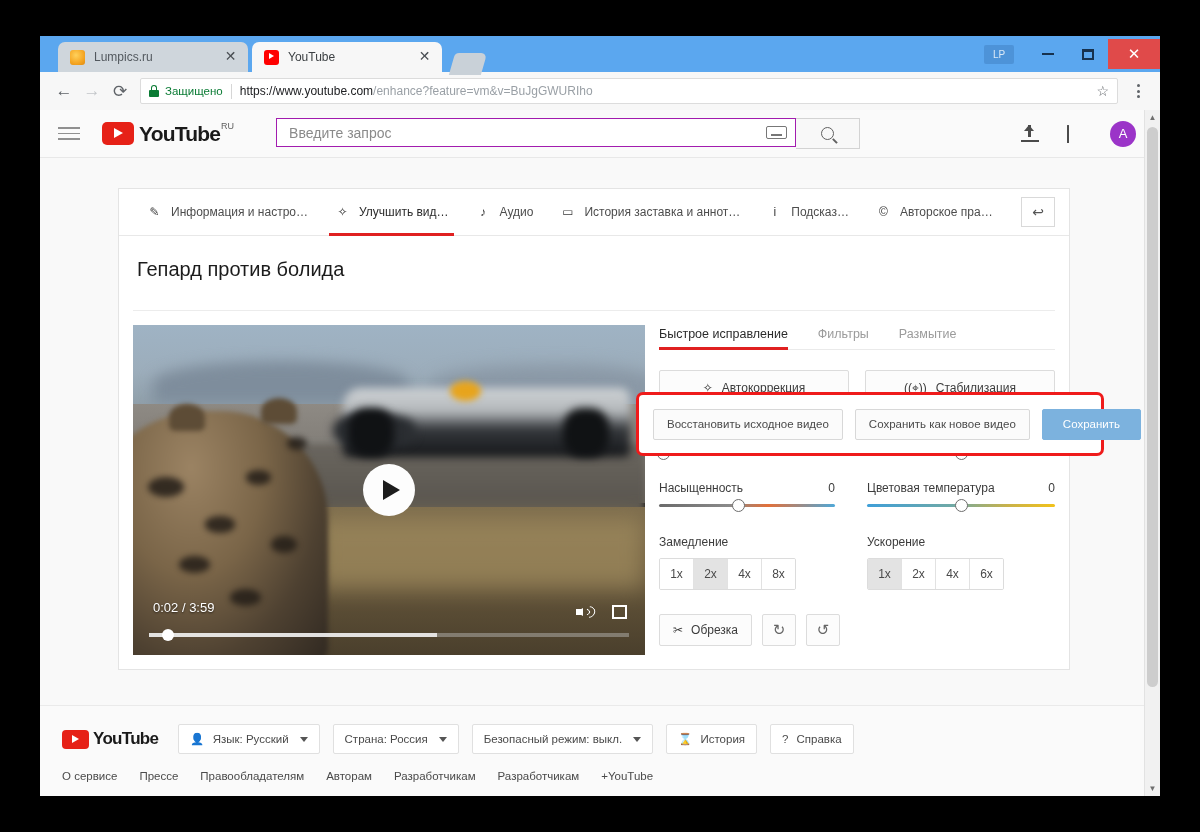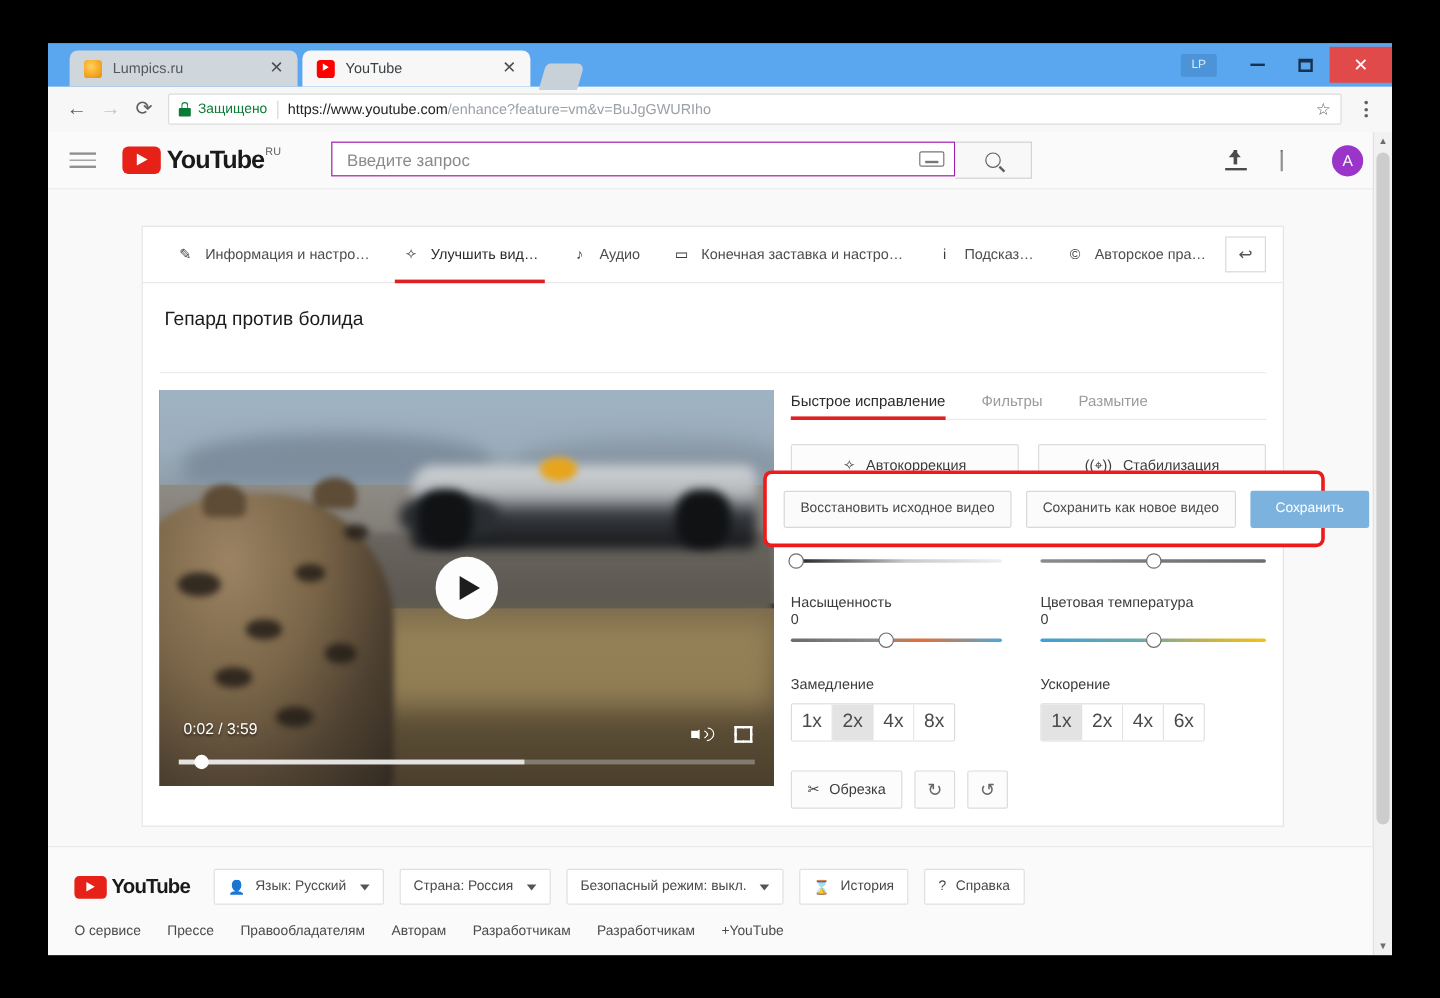--- a/index.html
+++ b/index.html
@@ -85,21 +85,21 @@
   .card{position:absolute;left:78px;top:30px;width:950px;background:#fff;border:1px solid #e4e4e4;}
 
   .ed-tabs{display:flex;align-items:center;height:47px;border-bottom:1px solid #e8e8e8;padding:0 14px;box-sizing:border-box;position:relative;}
   .ed-tab{display:flex;align-items:center;height:47px;padding:0 13px;font-size:12px;color:#4d4d4d;white-space:nowrap;position:relative;}
   .ed-tab.active{color:#2b2b2b;}
   .ed-tab.active:after{content:"";position:absolute;left:8px;right:8px;bottom:0;height:3px;background:#e02020;}
   .ed-tab .ic{margin-right:8px;display:flex;align-items:center;justify-content:center;width:17px;height:17px;color:#3a3a3a;}
   .backbtn{margin-left:auto;width:32px;height:28px;border:1px solid #d9d9d9;background:#fff;display:flex;align-items:center;justify-content:center;font-size:14px;color:#555;}
 
   .titlerow{position:relative;height:74px;border-bottom:1px solid #ececec;margin:0 14px;}
-  .vidtitle{position:absolute;left:4px;top:22px;font-size:16px;color:#1c1c1c;}
+  .vidtitle{position:absolute;left:4px;top:22px;font-size:20px;color:#1c1c1c;}
 
   .actionbox{position:absolute;left:596px;top:234px;width:468px;height:64px;border:3px solid #ef1b1b;border-radius:7px;box-sizing:border-box;background:#fff;display:flex;align-items:center;padding:0 14px;gap:12px;}
   .abtn{height:29px;border:1px solid #d8d8d8;background:#fbfbfb;font-size:11.5px;color:#4a4a4a;display:flex;align-items:center;justify-content:center;padding:0 13px;border-radius:2px;white-space:nowrap;}
   .abtn.primary{background:#7cb2de;border-color:#7cb2de;color:#fff;padding:0 20px;}
 
   .editor{display:flex;padding:14px;gap:14px;}
 
   
   .player{position:relative;width:512px;height:330px;background:#0d0d0d;overflow:hidden;flex:none;}
   .vid{position:absolute;inset:0;}
@@ -145,30 +145,30 @@
   .rpanel{flex:1;padding-top:2px;}
   .subtabs{display:flex;gap:30px;border-bottom:1px solid #eaeaea;padding-bottom:9px;position:relative;}
   .subtab{font-size:12.5px;color:#9b9b9b;position:relative;padding-bottom:9px;margin-bottom:-10px;}
   .subtab.active{color:#2b2b2b;}
   .subtab.active:after{content:"";position:absolute;left:0;right:0;bottom:0;height:3px;background:#e02020;}
   .bigbtns{display:flex;gap:16px;margin-top:20px;}
   .bigbtn{flex:1;height:33px;border:1px solid #dcdcdc;background:#fcfcfc;display:flex;align-items:center;justify-content:center;gap:9px;font-size:12px;color:#3c3c3c;border-radius:2px;}
   .slidergrid{display:flex;flex-wrap:wrap;margin-top:24px;}
   .slider{width:50%;box-sizing:border-box;padding-right:22px;margin-bottom:26px;}
   .slider:nth-child(2n){padding-right:0;padding-left:10px;}
-  .slabel{display:flex;justify-content:space-between;font-size:12px;color:#3c3c3c;margin-bottom:9px;flex-direction:column;}
+  .slabel{display:flex;justify-content:space-between;font-size:12px;color:#3c3c3c;margin-bottom:9px;}
   .slabel .val{color:#3c3c3c;}
   .strack{position:relative;height:3px;border-radius:2px;}
   .sthumb{position:absolute;top:-5px;width:13px;height:13px;border-radius:50%;background:#fff;border:1.6px solid #6d6d6d;margin-left:-6px;box-sizing:border-box;}
   .speedrow{display:flex;margin-top:2px;}
   .speedcol{width:50%;box-sizing:border-box;}
   .speedcol:nth-child(2){padding-left:10px;}
   .splabel{font-size:12px;color:#3c3c3c;margin-bottom:9px;}
   .seg{display:inline-flex;border:1px solid #dcdcdc;border-radius:2px;overflow:hidden;}
-  .seg div{width:33px;height:30px;display:flex;align-items:center;justify-content:center;font-size:16px;color:#4a4a4a;background:#fff;border-right:1px solid #e2e2e2;}
+  .seg div{width:33px;height:30px;display:flex;align-items:center;justify-content:center;font-size:12px;color:#4a4a4a;background:#fff;border-right:1px solid #e2e2e2;}
   .seg div:last-child{border-right:none;}
   .seg div.on{background:#e3e3e3;}
   .toolrow{display:flex;gap:10px;margin-top:24px;}
   .tbtn{height:30px;border:1px solid #dcdcdc;background:#fcfcfc;display:flex;align-items:center;justify-content:center;gap:8px;font-size:12px;color:#3c3c3c;padding:0 13px;border-radius:2px;}
   .tbtn.sq{width:32px;padding:0;font-size:15px;color:#666;}
 
   
   .footer{position:absolute;left:0;right:0;bottom:0;background:#fafafa;border-top:1px solid #eaeaea;}
   .frow1{display:flex;align-items:center;gap:13px;padding:18px 22px 16px 22px;}
   .fbtn{height:28px;border:1px solid #e0e0e0;background:#fff;border-radius:2px;display:flex;align-items:center;gap:8px;padding:0 11px;font-size:11.5px;color:#4a4a4a;white-space:nowrap;}
@@ -279,21 +279,21 @@
           <div class="ed-tab active">
                 <span class="ic">✧</span>
                 <span>Улучшить вид…</span>
               </div>
           <div class="ed-tab">
                 <span class="ic">♪</span>
                 <span>Аудио</span>
               </div>
           <div class="ed-tab">
                 <span class="ic">▭</span>
-                <span>Конечная заставка и настро…</span>
+                <span>История заставка и аннот…</span>
               </div>
           <div class="ed-tab">
                 <span class="ic">i</span>
                 <span>Подсказ…</span>
               </div>
           <div class="ed-tab">
                 <span class="ic">©</span>
                 <span>Авторское пра…</span>
               </div>
           <div class="backbtn">↩</div>

